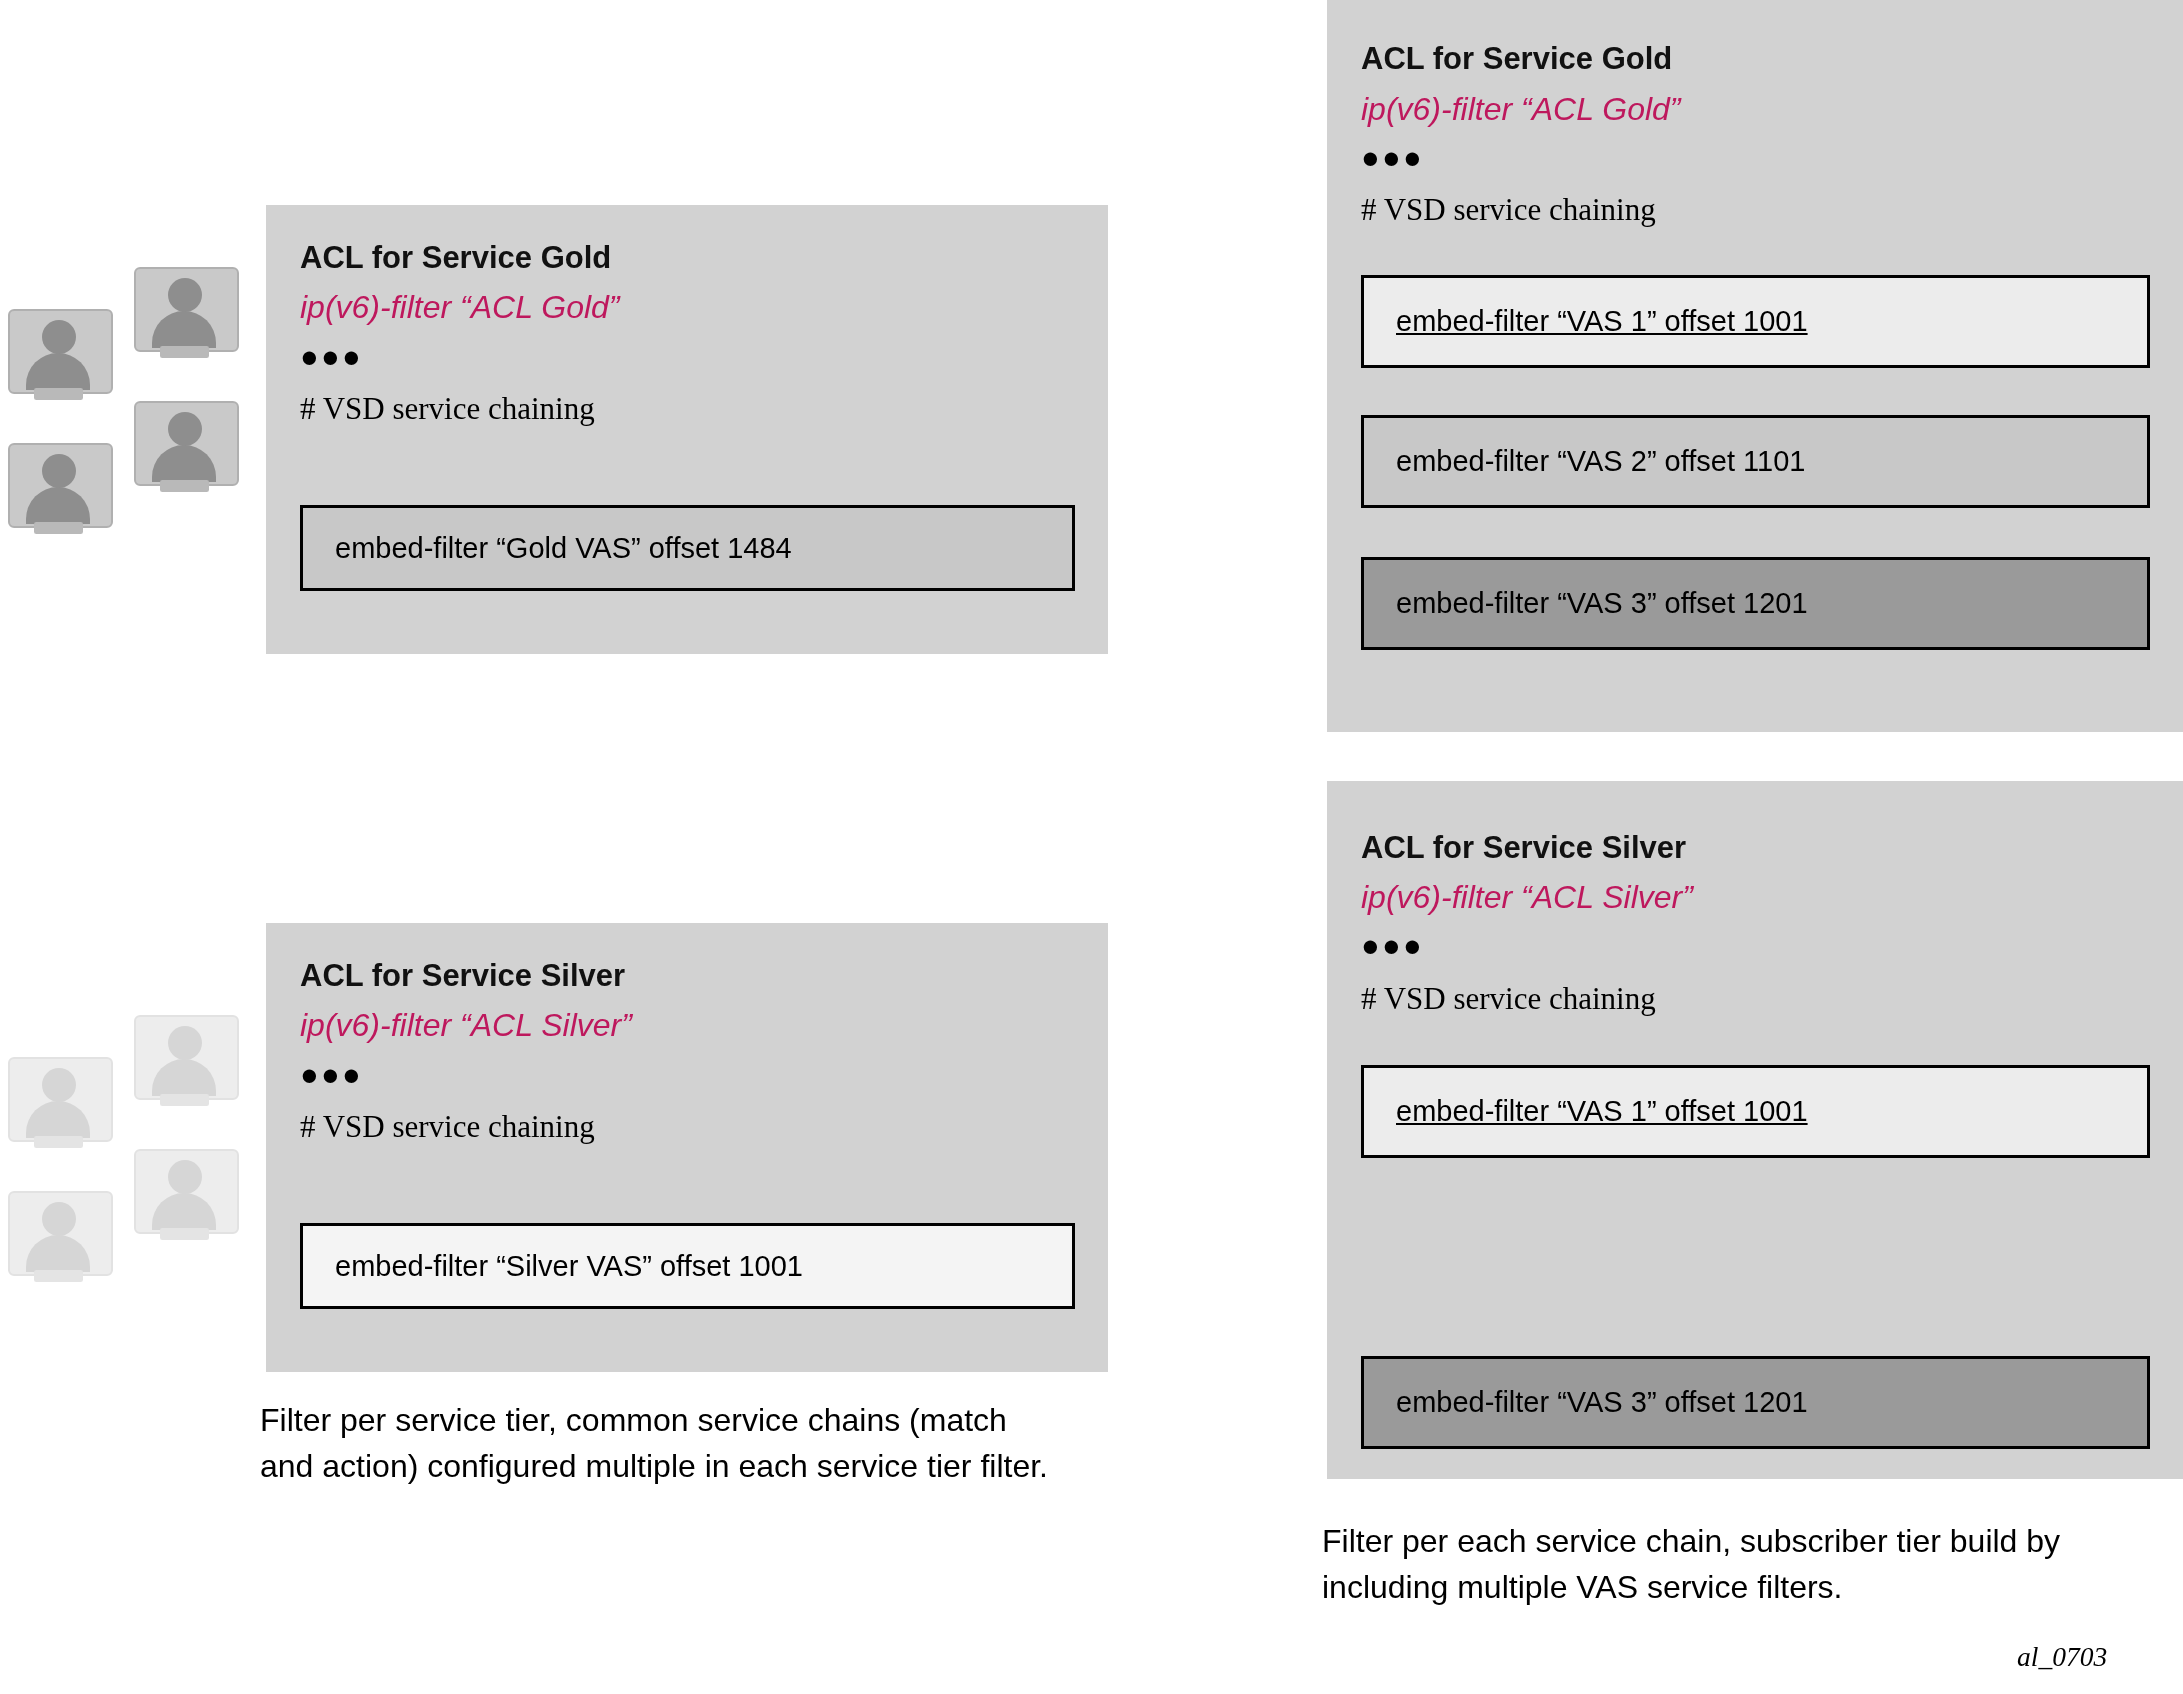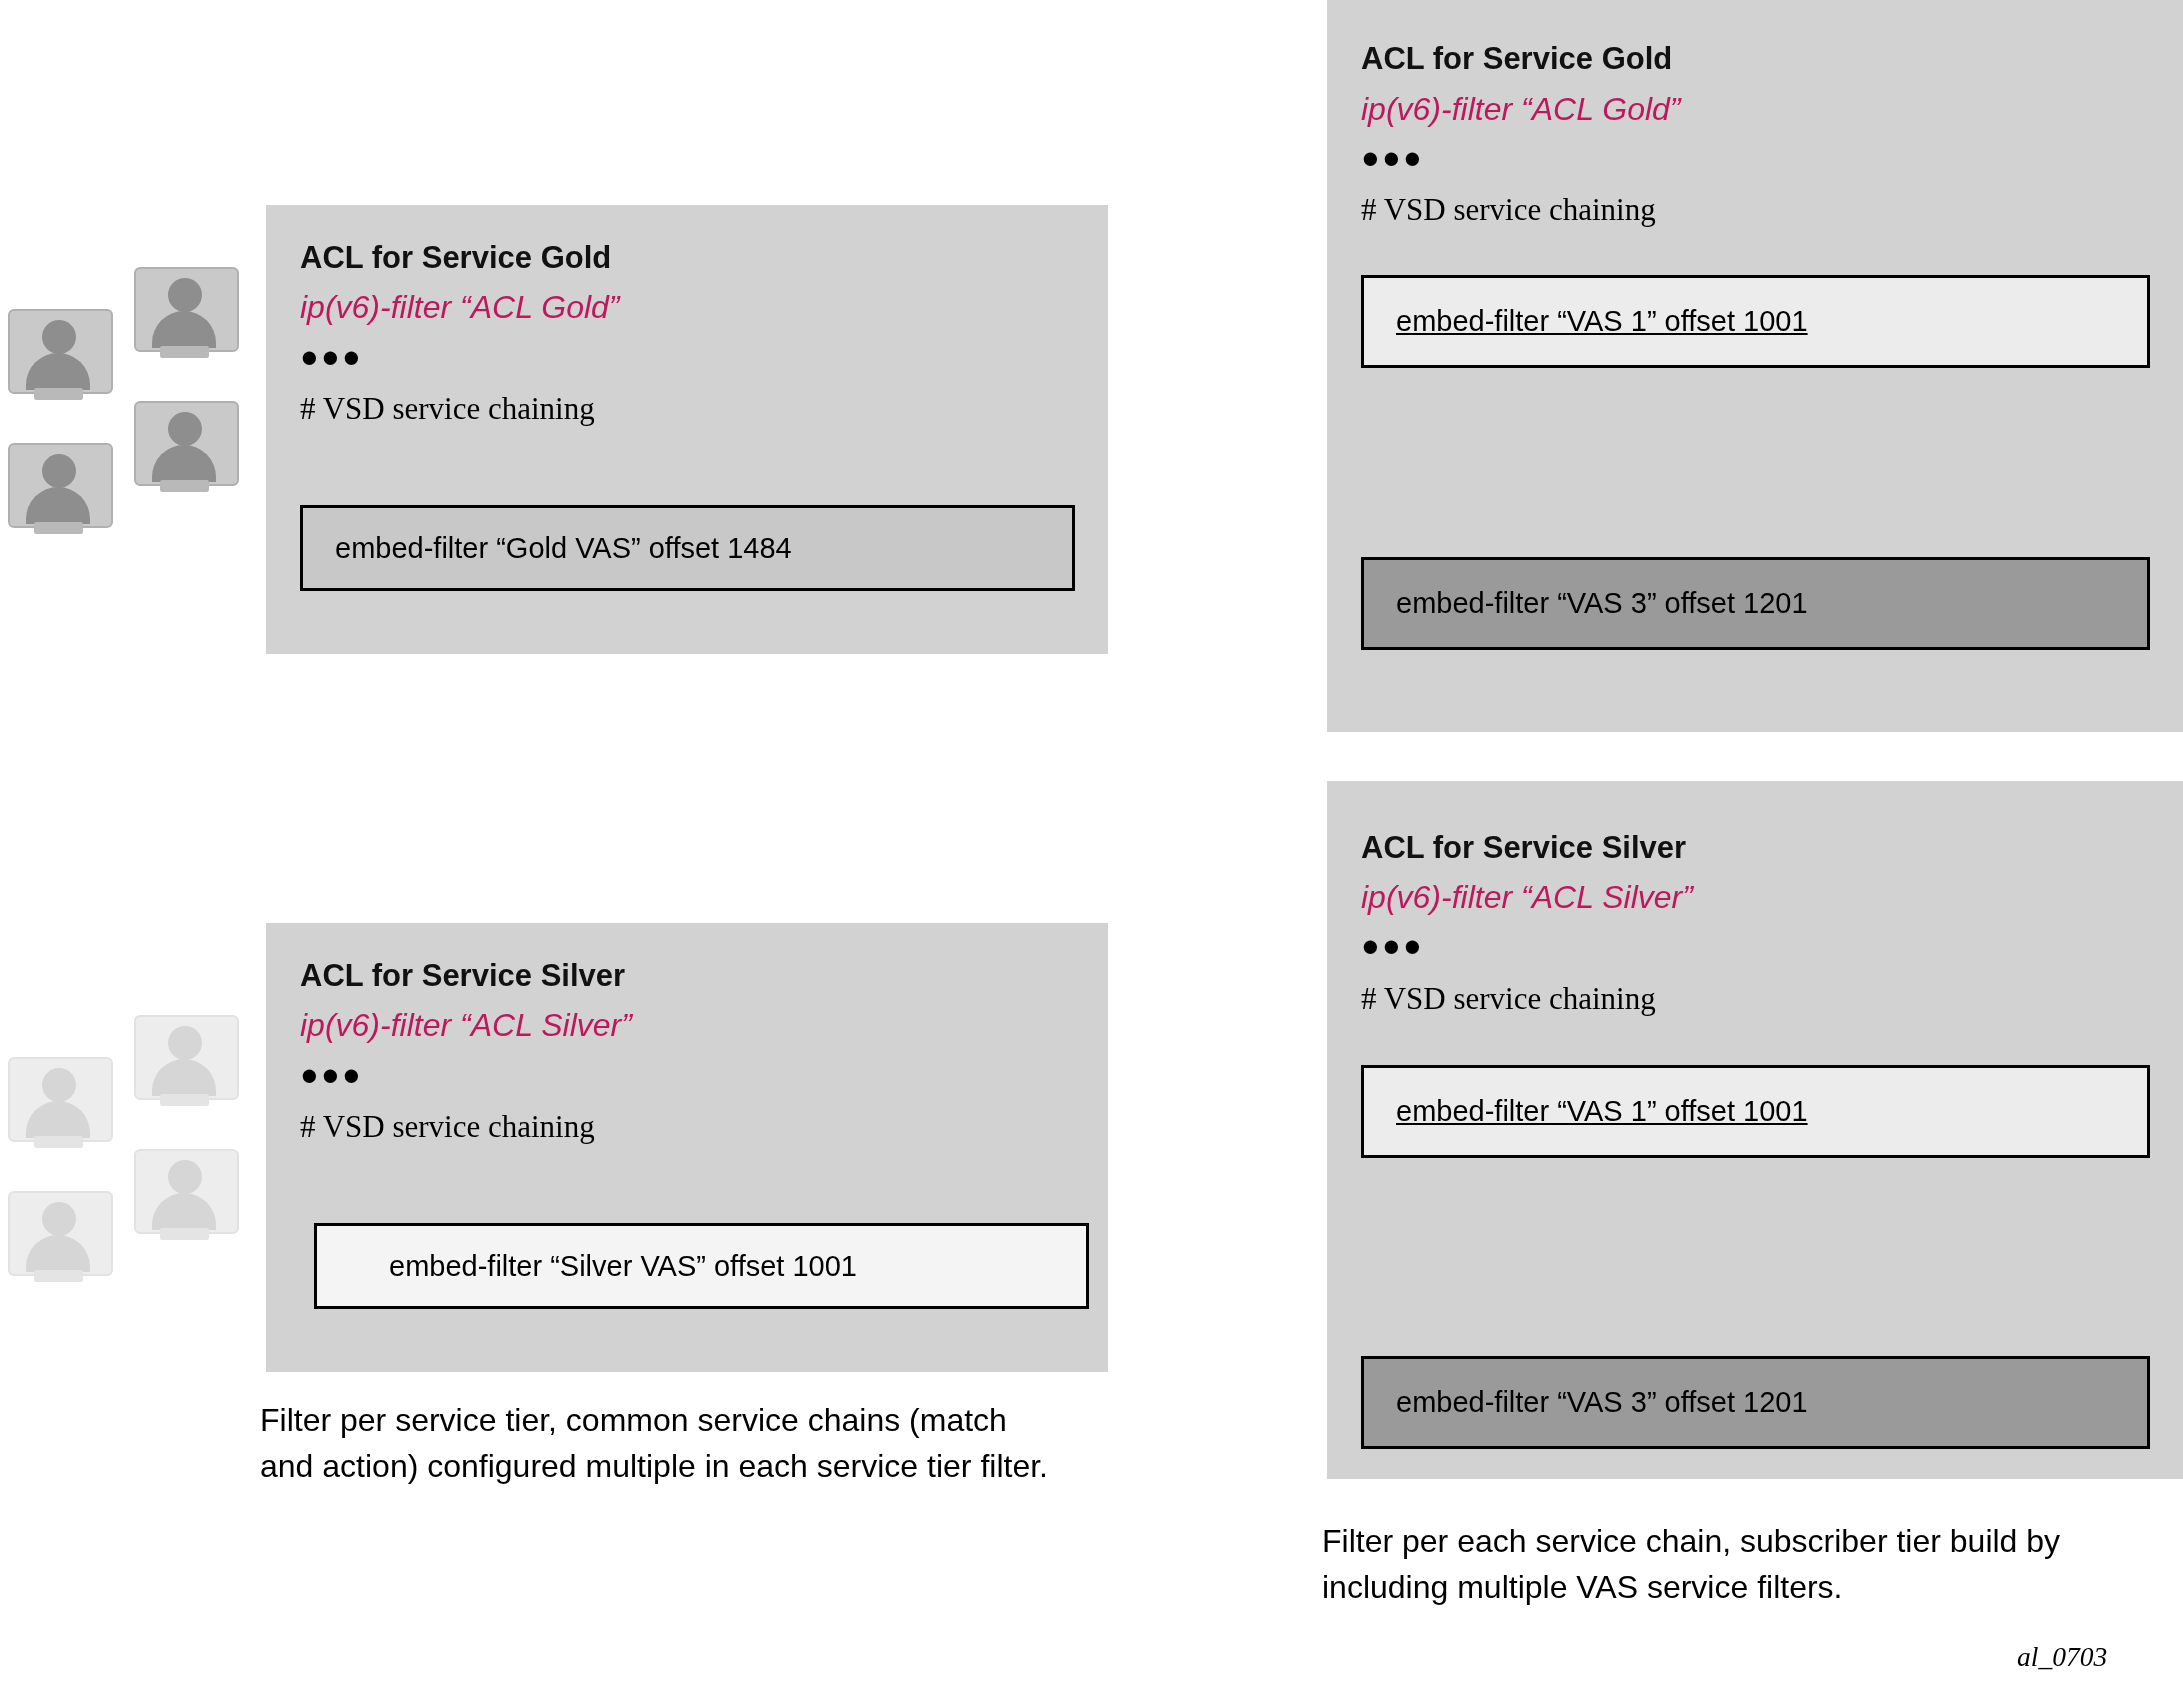--- a/index.html
+++ b/index.html
@@ -195,36 +195,39 @@
     <div class="body"></div>
     <div class="stand"></div>
   </div>
 </div>
 
 <div class="panel" style="left:266px; top:923px; width:842px; height:449px; padding:34px 34px 0 34px;">
   <div class="panel-title">ACL for Service Silver</div>
   <div class="panel-sub">ip(v6)-filter “ACL Silver”</div>
   <div class="ellipsis">●●●</div>
   <div class="panel-comment"># VSD service chaining</div>
-  <div class="filter-box shade-white" style="position:absolute; left:48px; top:300px; width:775px; height:86px;padding-left:40px;">
+  <div class="filter-box shade-white" style="position:absolute; left:34px; top:300px; width:775px; height:86px;">
     <span>embed-filter “Silver VAS” offset 1001</span>
   </div>
 </div>
 
 <div class="caption" style="left:260px; top:1397px; width:795px;">Filter per service tier, common service chains (match and action) configured multiple in each service tier filter.</div>
 
 <div class="panel" style="left:1327px; top:-7.6px; width:857px; height:740px; padding:34px 34px 0 34px;">
   <div class="panel-title" style="margin-top:13.8px;">ACL for Service Gold</div>
   <div class="panel-sub">ip(v6)-filter “ACL Gold”</div>
   <div class="ellipsis">●●●</div>
   <div class="panel-comment"># VSD service chaining</div>
 
   <div class="filter-box shade-light" style="position:absolute; left:34px; top:283px; width:789px; height:93px;">
     <span>embed-filter “VAS 1” offset 1001</span>
   </div>
+  <div class="filter-box shade-mid" style="position:absolute; left:34px; top:423px; width:789px; height:93px;">
+    <span>embed-filter “VAS 2” offset 1101</span>
+  </div>
   <div class="filter-box shade-dark" style="position:absolute; left:34px; top:565px; width:789px; height:93px;">
     <span>embed-filter “VAS 3” offset 1201</span>
   </div>
 </div>
 
 <div class="panel" style="left:1327px; top:781px; width:857px; height:698px; padding:34px 34px 0 34px;">
   <div class="panel-title" style="margin-top:13.8px;">ACL for Service Silver</div>
   <div class="panel-sub">ip(v6)-filter “ACL Silver”</div>
   <div class="ellipsis">●●●</div>
   <div class="panel-comment"># VSD service chaining</div>

